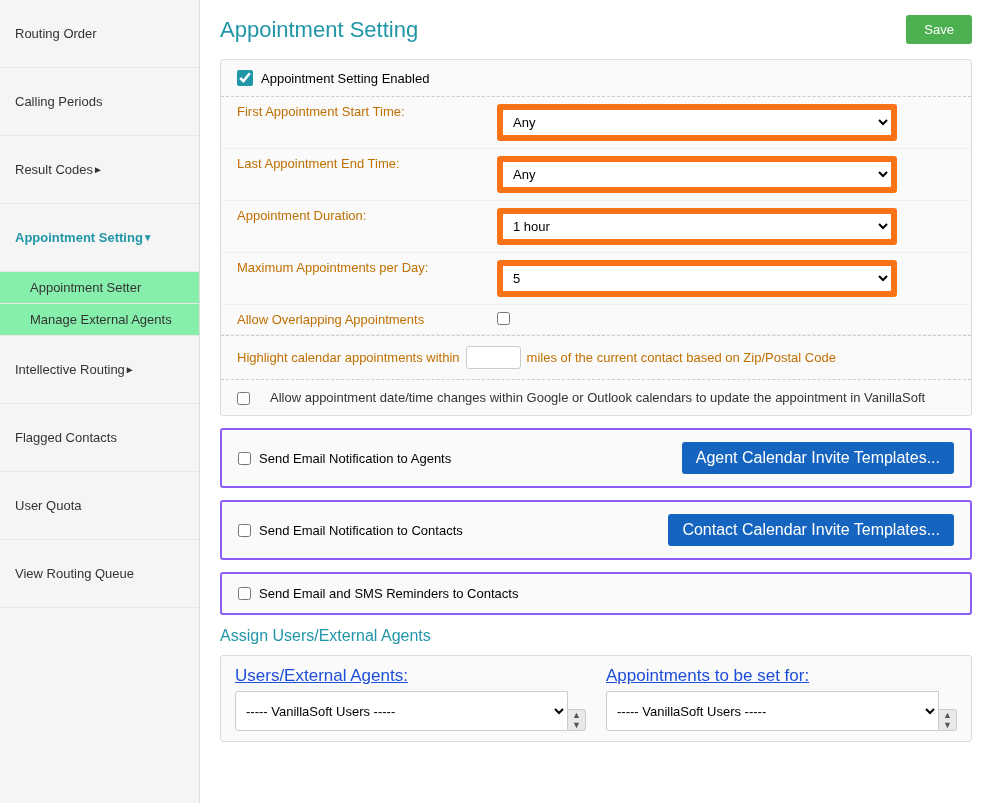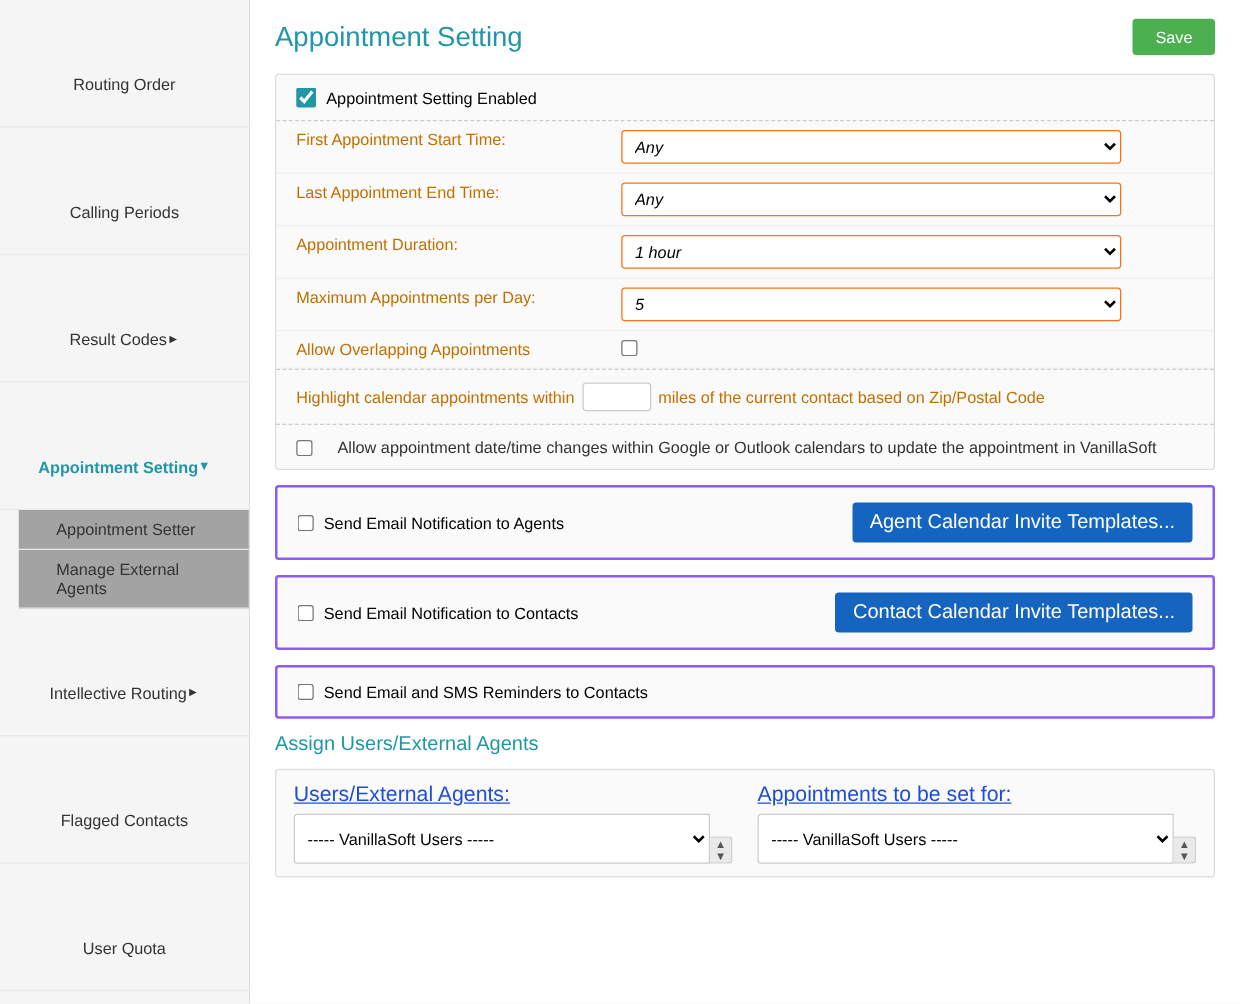--- a/index.html
+++ b/index.html
@@ -14,31 +14,29 @@
       height: 100%;
       overflow-y: auto;
     }
     .sidebar-item {
       padding: 26px 15px;
       cursor: pointer;
       border-bottom: 1px solid #e8e8e8;
       color: #333;
       display: flex;
       align-items: center;
-      justify-content: center;
-      margin-top: 34px;
+      justify-content: flex-start;
     }
     .sidebar-item.active { color: #2196a7; font-weight: bold; }
     .sidebar-subitem {
       padding: 8px 15px 8px 30px;
       cursor: pointer;
       border-bottom: 1px solid #e8e8e8;
       color: #333;
-      background: #a3a3a3;
-      margin-left: 15px;
+      background: #86efac;
     }
     .sidebar-arrow { font-size: 10px; }
 
     
     #main {
       flex: 1;
       padding: 15px 20px;
       overflow-y: auto;
       background: #fff;
     }
@@ -94,25 +92,24 @@
     .form-row:last-child { border-bottom: none; }
     .form-label {
       width: 260px;
       color: #c07000;
       font-size: 13px;
     }
     .form-control {
       flex: 1;
       max-width: 400px;
       padding: 4px 6px;
-      border: 1px solid #f97316;
+      border: 6px solid #f97316;
       border-radius: 3px;
       font-size: 13px;
       background: #fff;
-      font-style: italic;
     }
     select.form-control {
       appearance: auto;
     }
 
     
     .highlight-row {
       padding: 10px 16px;
       display: flex;
       align-items: center;

